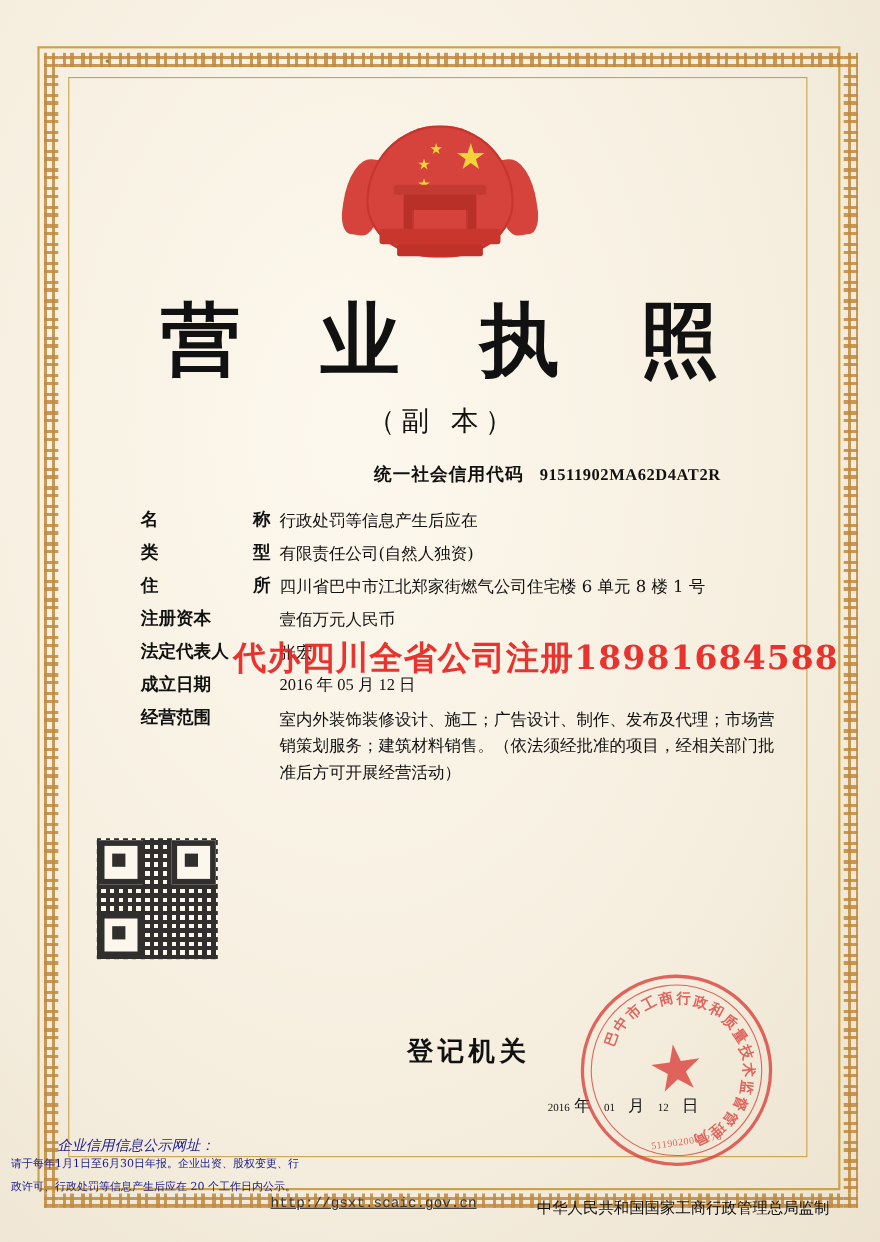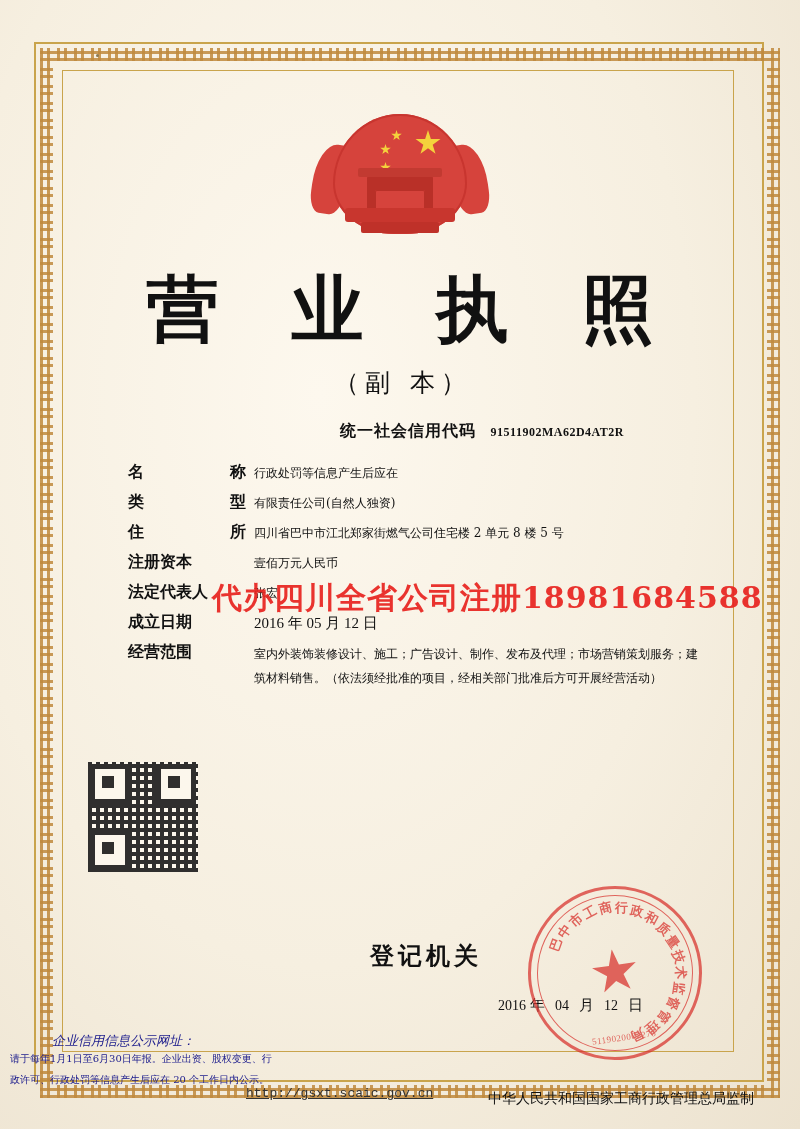--- a/index.html
+++ b/index.html
@@ -114,21 +114,21 @@
   .row{display:flex;align-items:flex-start;margin-bottom:8px;}
   .lab{
     width:118px;flex:0 0 118px;
     font-family:"DejaVu Serif", serif;
     font-size:16px;color:#111;font-weight:bold;
     display:flex;justify-content:space-between;
   }
   .lab span{display:inline-block;}
   .val{
     font-family:"DejaVu Serif", serif;
-    font-size:12px;color:#111;line-height:22px;
+    font-size:15px;color:#111;line-height:22px;
     padding-left:8px;
   }
   .val.mono{font-family:"Liberation Serif", serif;font-size:15px;}
   .row.scope .val{width:452px;line-height:24px;}
 
   
   .watermark{
     position:absolute;left:212px;top:578px;
     font-family:"DejaVu Serif", serif;
     font-weight:bold;font-size:30px;color:#e8231f;
@@ -156,21 +156,21 @@
   .authority{
     position:absolute;left:370px;top:940px;
     font-family:"DejaVu Serif", serif;font-size:24px;font-weight:bold;color:#111;
     letter-spacing:4px;
   }
   .date-line{
     position:absolute;left:498px;top:996px;
     font-family:"DejaVu Serif", serif;font-size:15px;color:#111;
     display:flex;align-items:baseline;gap:4px;
   }
-  .date-line .num{font-family:"Liberation Serif", serif;font-size:14px;}
+  .date-line .num{font-family:"Liberation Serif", serif;font-size:10px;}
   .date-line .gap{display:inline-block;width:26px;text-align:center;}
 
   
   .seal{
     position:absolute;left:528px;top:886px;width:168px;height:168px;
     border-radius:50%;
     border:3px solid #d8302b;
     opacity:.72;
     transform:rotate(-8deg);
   }
@@ -268,21 +268,21 @@
         <span>型</span>
       </div>
       <div class="val">有限责任公司(自然人独资)</div>
     </div>
 
     <div class="row">
       <div class="lab">
         <span>住</span>
         <span>所</span>
       </div>
-      <div class="val">四川省巴中市江北郑家街燃气公司住宅楼 2 单元 8 楼 5 号</div>
+      <div class="val">四川省巴中市江北郑家街燃气公司住宅楼 6 单元 8 楼 1 号</div>
     </div>
 
     <div class="row">
       <div class="lab">
         <span>注册资本</span>
       </div>
       <div class="val">壹佰万元人民币</div>
     </div>
 
     <div class="row">
@@ -321,21 +321,21 @@
     <div class="eye bl">
         <i></i>
       </div>
   </div>
 
   <div class="authority">登记机关</div>
 
   <div class="date-line">
     <span class="num">2016</span>
     <span>年</span>
-    <span class="num gap">04</span>
+    <span class="num gap">01</span>
     <span>月</span>
     <span class="num gap">12</span>
     <span>日</span>
   </div>
 
   <div class="seal">
     <div class="sstar"></div>
     <div class="stext">
       <span style="transform:rotate(-62deg) translate(0,-74px);">巴</span>
       <span style="transform:rotate(-48deg) translate(0,-74px);">中</span>

